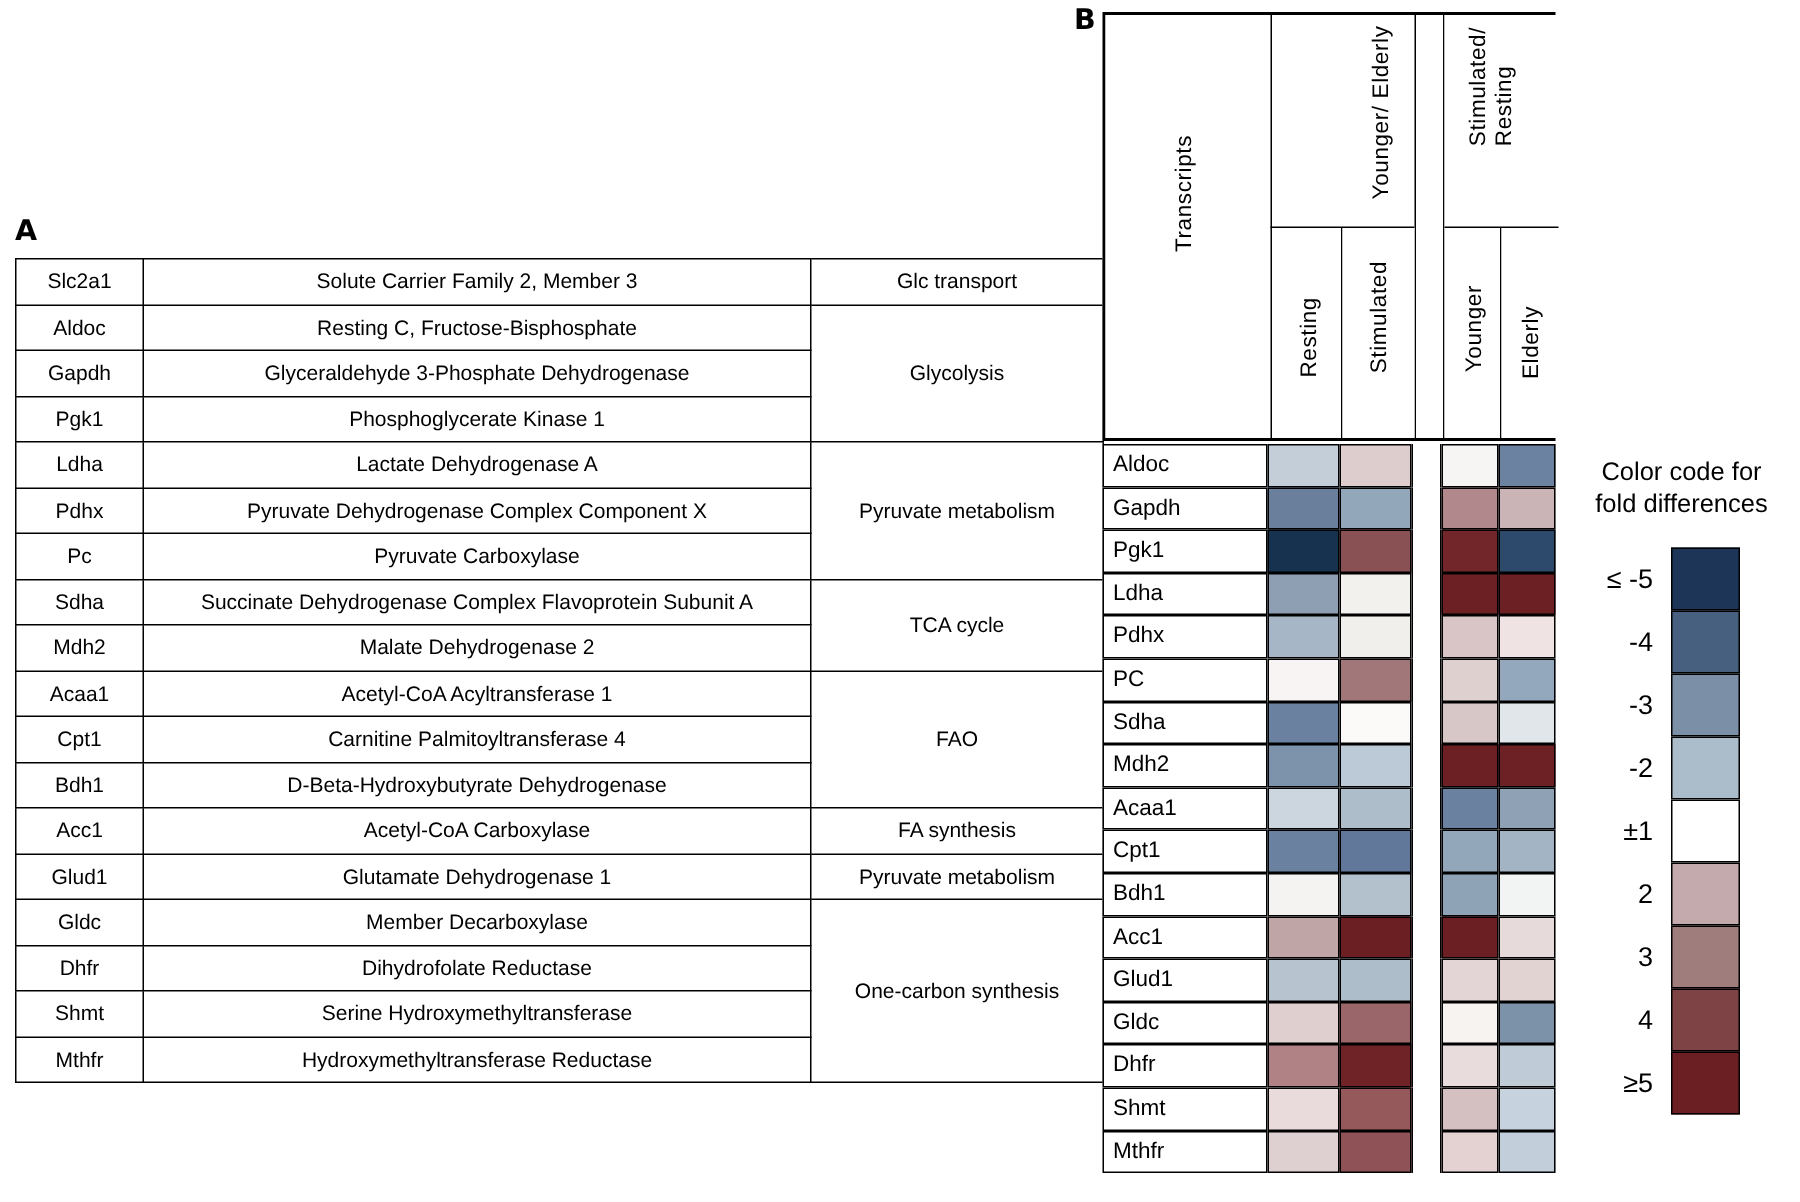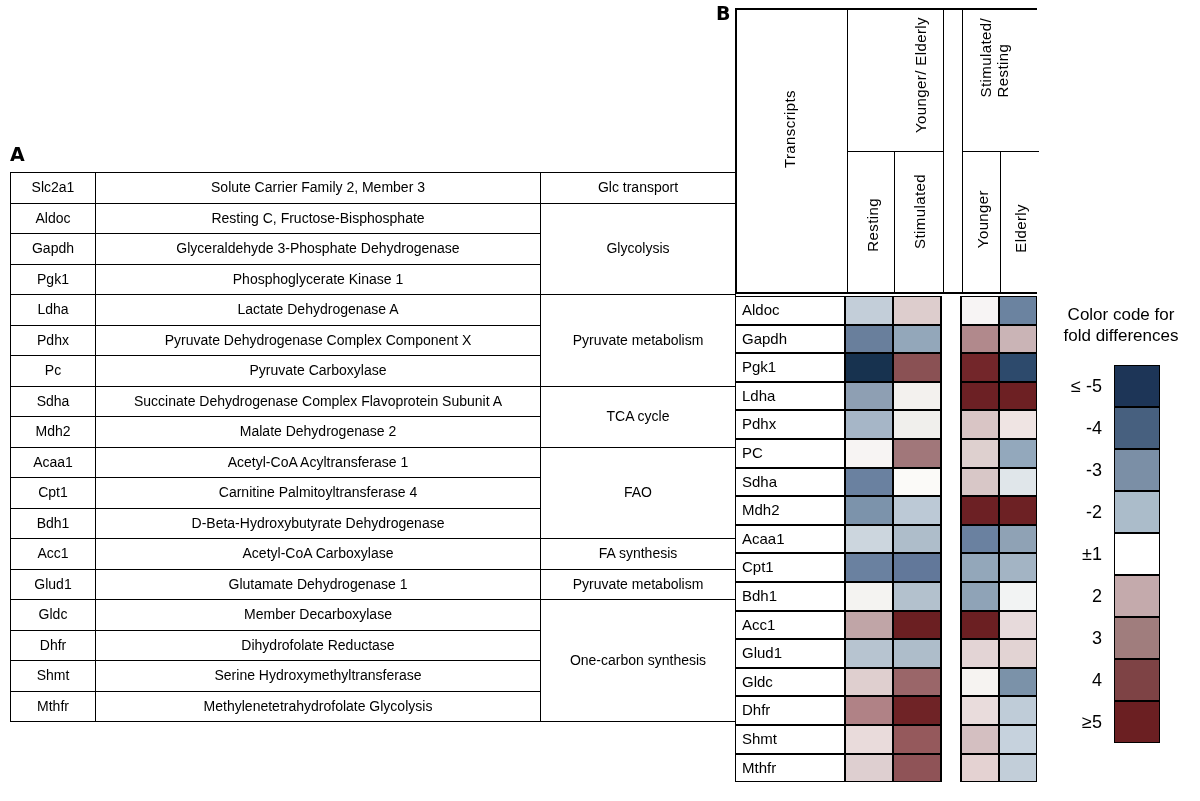--- a/index.html
+++ b/index.html
@@ -288,21 +288,21 @@
       <tr>
         <td class="c-sym">Dhfr</td>
         <td class="c-name">Dihydrofolate Reductase</td>
       </tr>
       <tr>
         <td class="c-sym">Shmt</td>
         <td class="c-name">Serine Hydroxymethyltransferase</td>
       </tr>
       <tr>
         <td class="c-sym">Mthfr</td>
-        <td class="c-name">Methylenetetrahydrofolate Glycolysis</td>
+        <td class="c-name">Hydroxymethyltransferase Reductase</td>
       </tr>
     </tbody>
 </table>
 
 <div id="panel-b-letter" class="panel-letter">B</div>
 
 <div id="panel-b">
 
   <div class="hb-outer">
 

